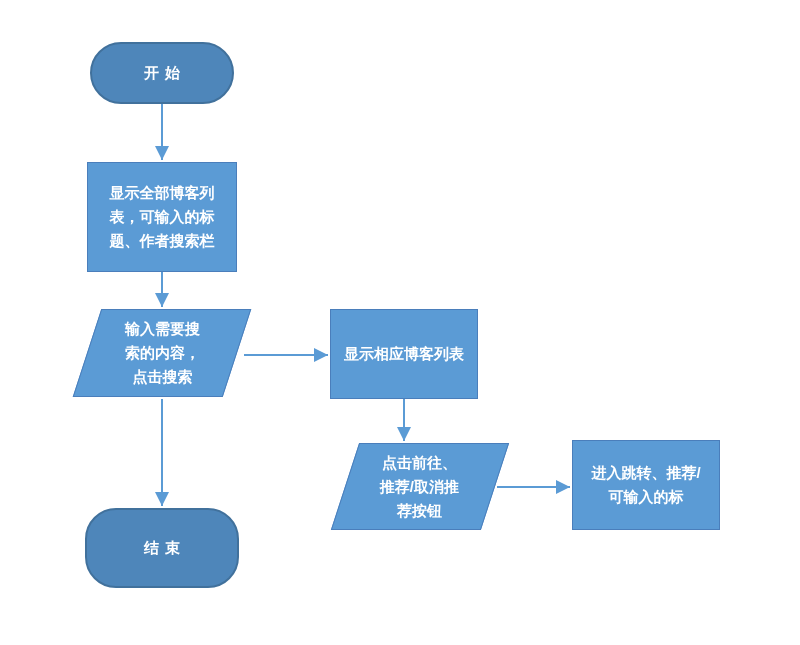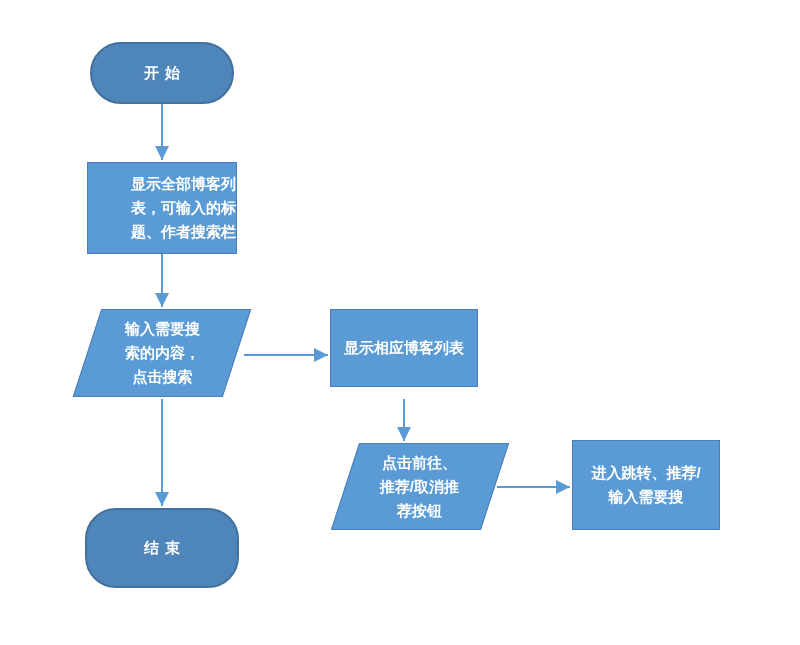--- a/index.html
+++ b/index.html
@@ -40,23 +40,23 @@
   }
   .io {
     background: var(--process-fill, #5B9BD5);
     border: 1.5px solid var(--process-border, #4A7EBB);
     transform: skewX(-18deg);
   }
   .io .label { transform: skewX(18deg); }
 
   
   .n-start  { left: 90px;  top: 42px;  width: 144px; height: 62px; }
-  .n-list   { left: 87px;  top: 162px; width: 150px; height: 92px; justify-content: flex-end; }
+  .n-list   { left: 87px;  top: 162px; width: 150px; height: 110px; }
   .n-input  { left: 87px;  top: 309px; width: 150px; height: 88px; }
-  .n-match  { left: 330px; top: 309px; width: 148px; height: 78px; }
+  .n-match  { left: 330px; top: 309px; width: 148px; height: 90px; }
   .n-click  { left: 345px; top: 443px; width: 150px; height: 87px; }
   .n-func   { left: 572px; top: 440px; width: 148px; height: 90px; }
   .n-end    { left: 85px;  top: 508px; width: 154px; height: 80px; }
 
   .arrow-layer {
     position: absolute;
     left: 0; top: 0;
     width: 800px; height: 645px;
     pointer-events: none;
   }
@@ -107,20 +107,20 @@
   </div>
 
   <div class="node io n-click">
     <span class="label">点击前往、
 推荐/取消推
 荐按钮</span>
   </div>
 
   <div class="node process n-func">
     <span class="label">进入跳转、推荐/
-输入需要搜</span>
+可输入的标</span>
   </div>
 
   <div class="node terminator n-end">
     <span class="label">结束</span>
   </div>
 
 </div>
 
 </body></html>

